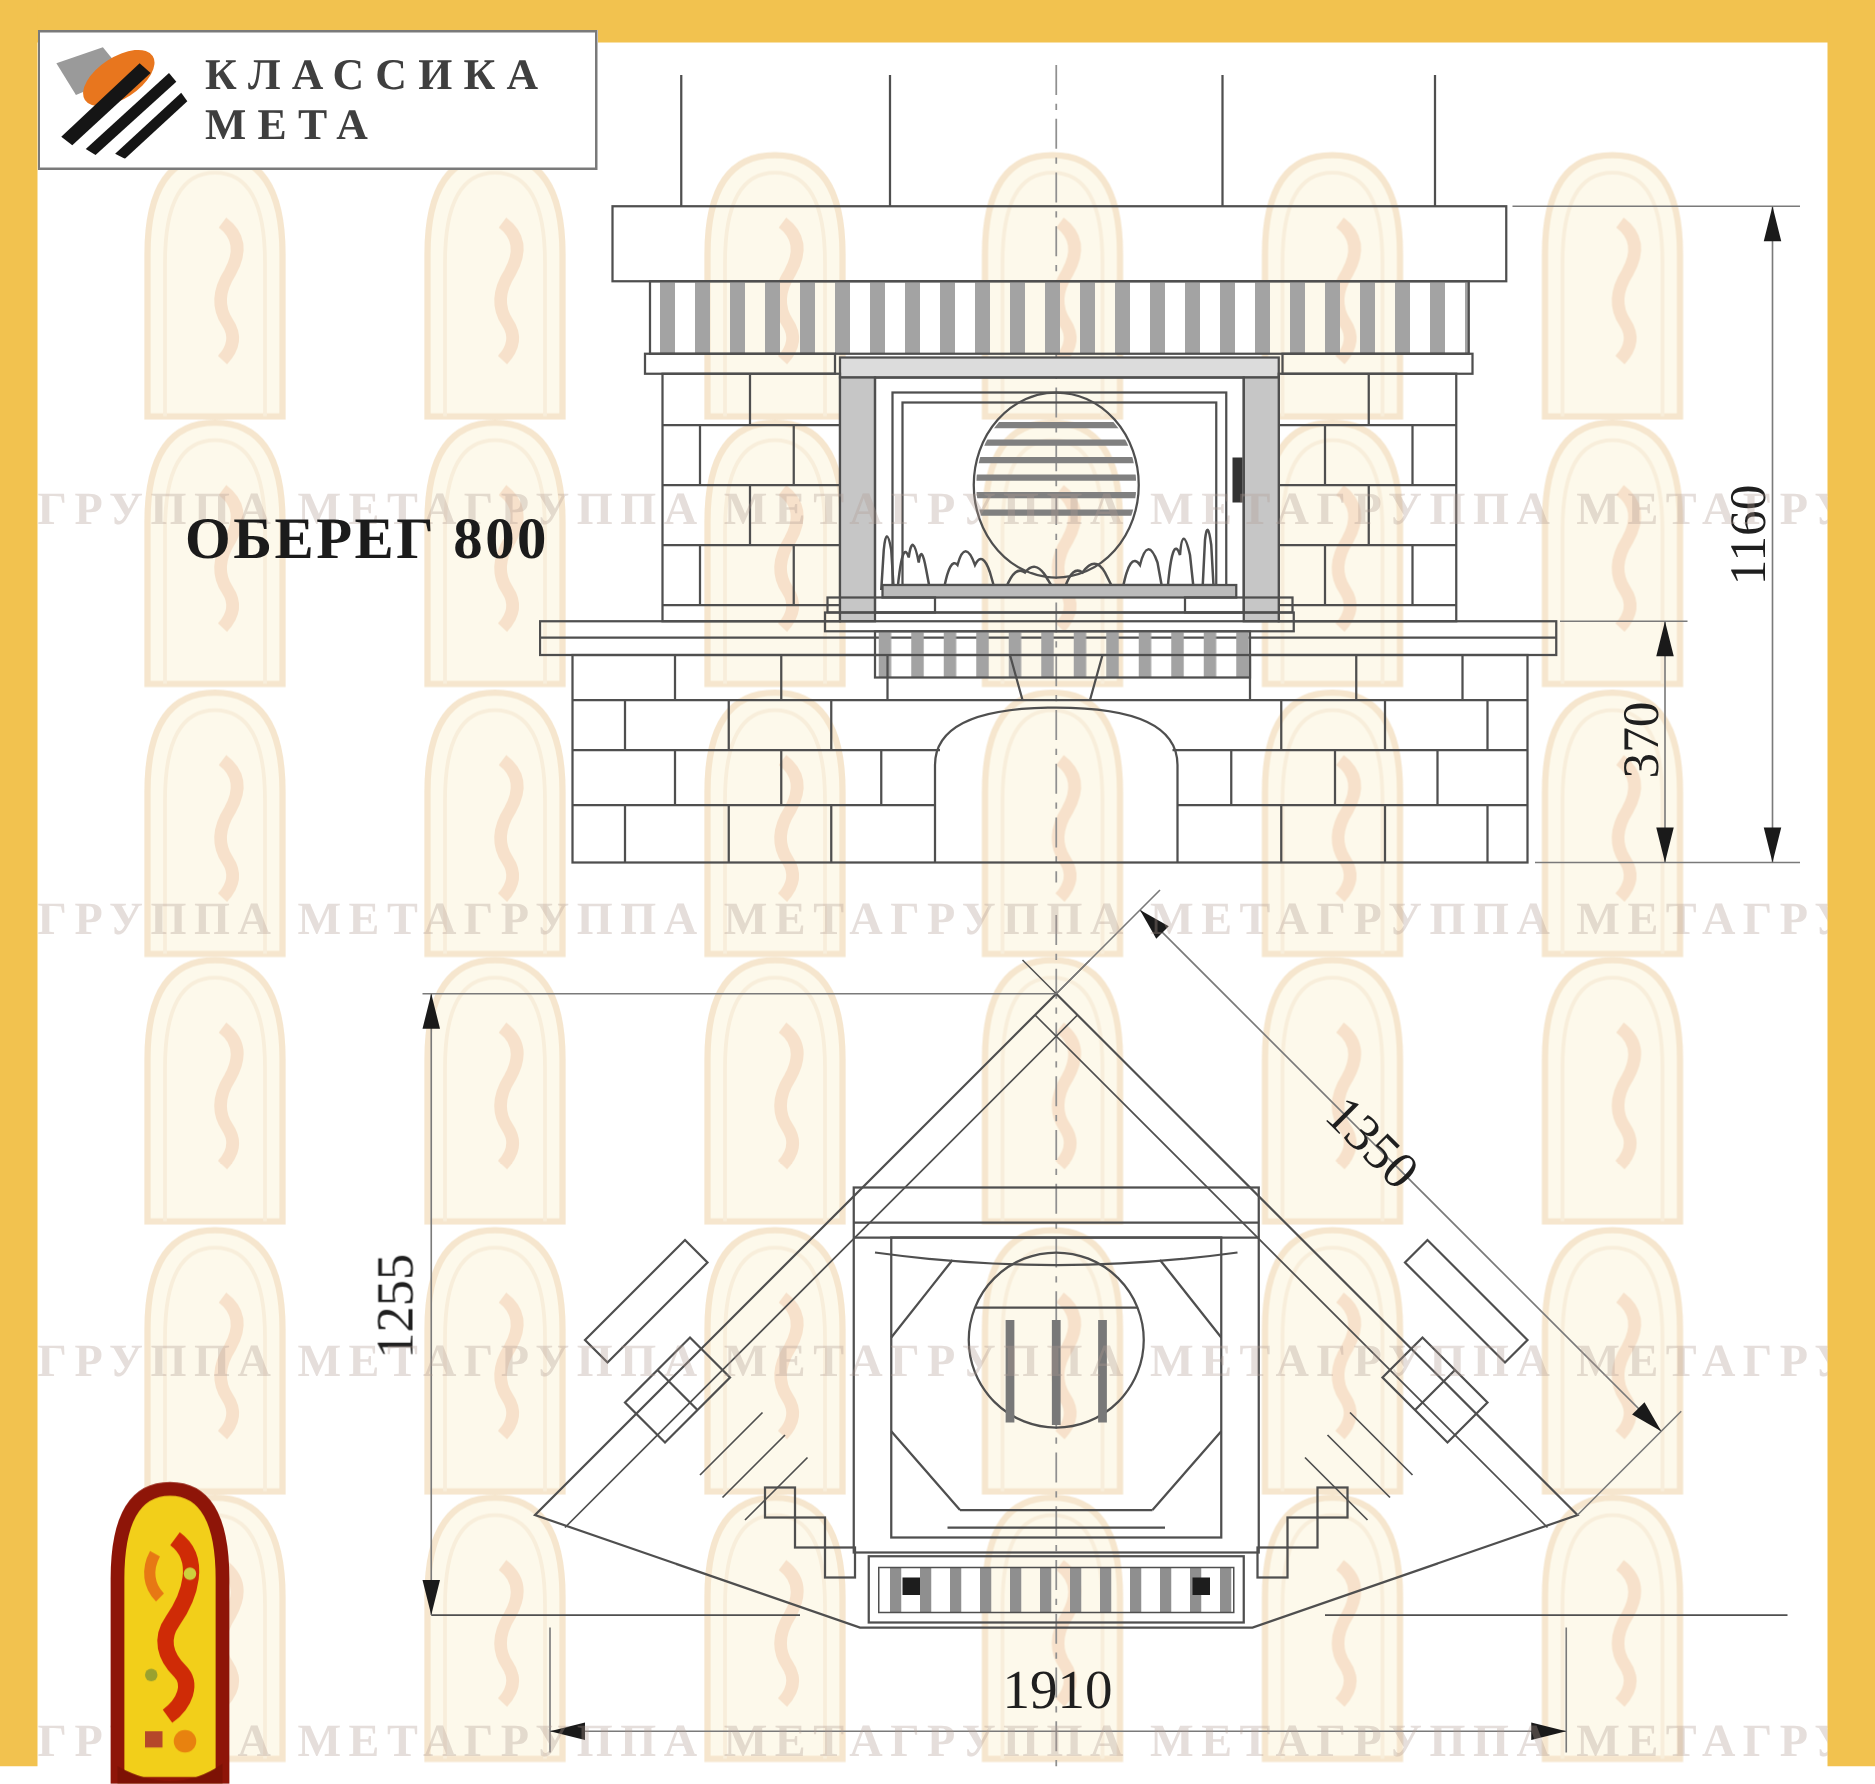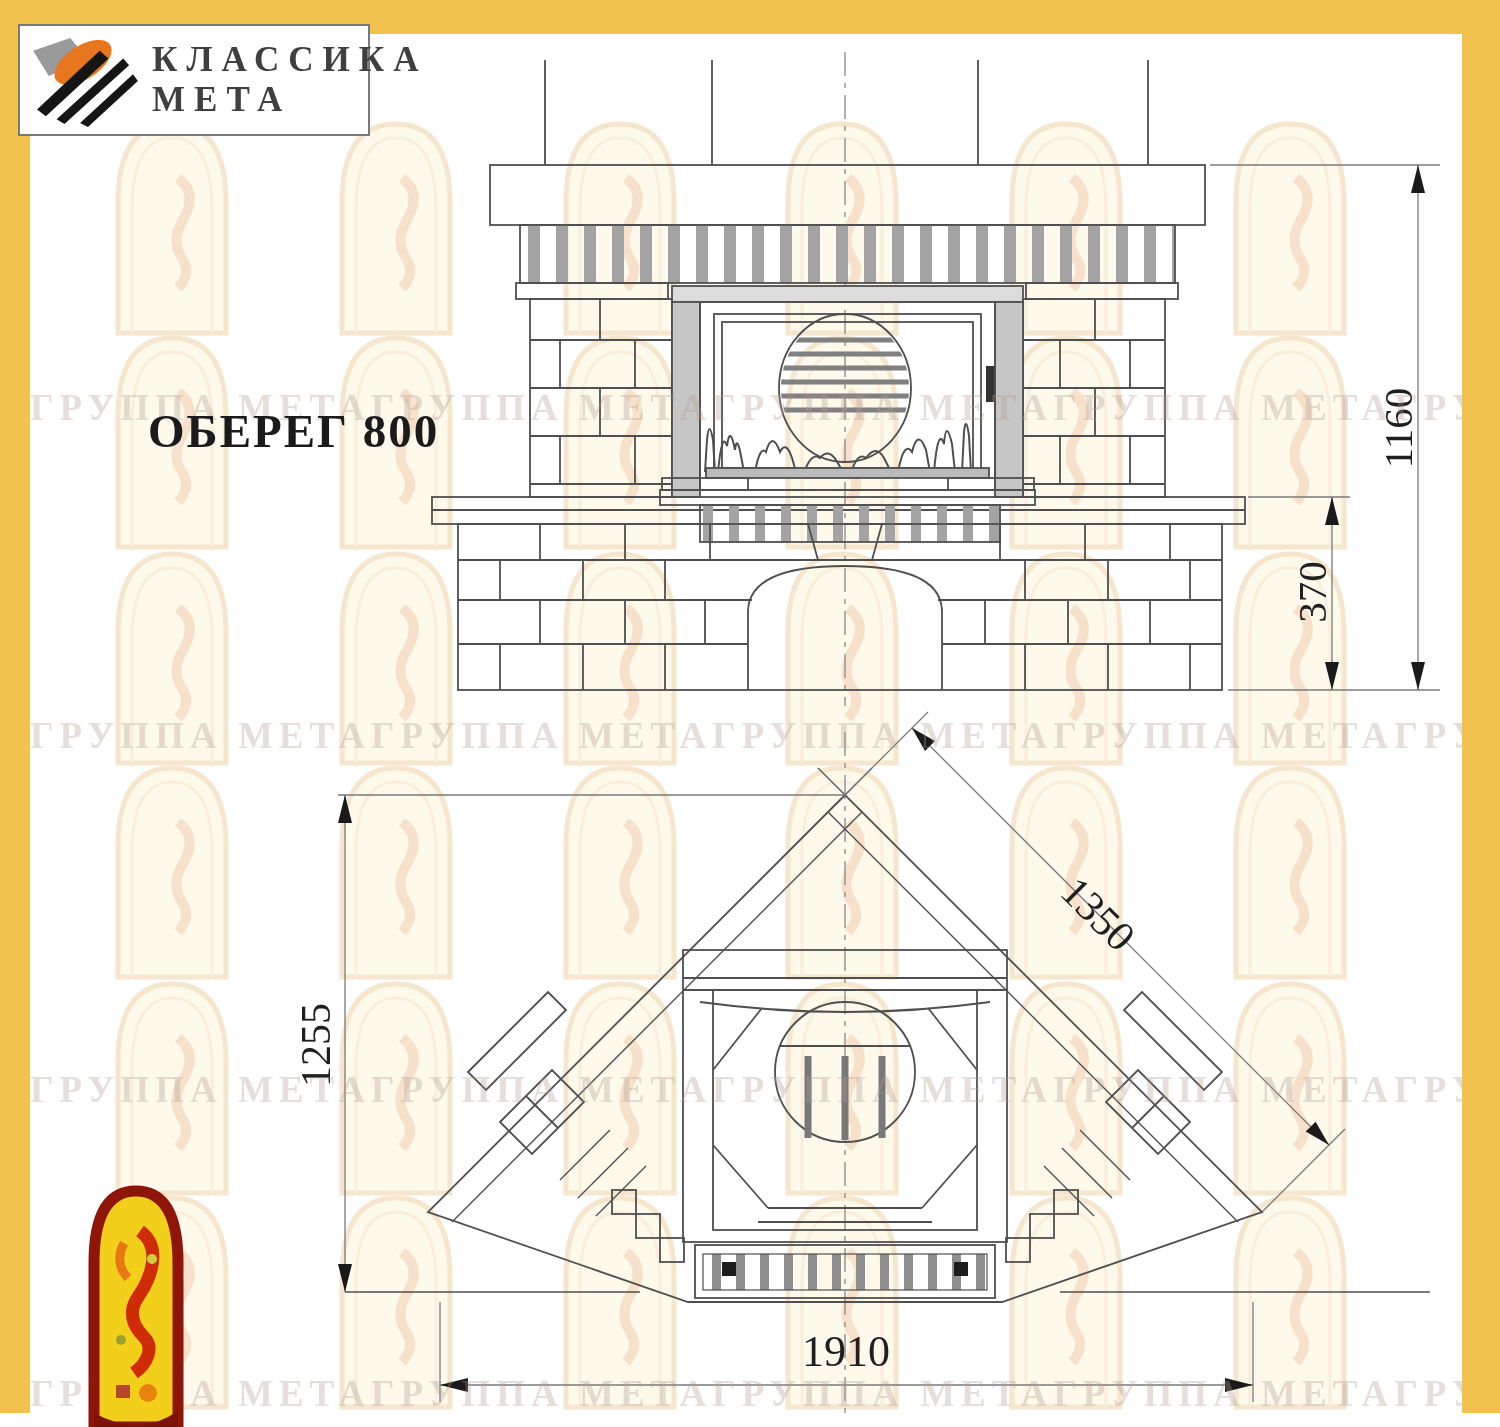--- a/index.html
+++ b/index.html
@@ -2,21 +2,21 @@
 <html><head>
 <meta charset="utf-8">
 <style>
   html,body{margin:0;padding:0;}
   body{font-family:"Liberation Serif","DejaVu Serif",serif;background:#fff;}
   .page{position:relative;width:1500px;height:1427px;background:#ffffff;overflow:hidden;}
   .frame-bar{position:absolute;background:#f2c24f;}
   .frame-top{left:0;top:0;width:1500px;height:34px;}
   .frame-left{left:0;top:0;width:30px;height:1413px;}
   .frame-right{left:1462px;top:0;width:38px;height:1413px;}
-  .brand-box{position:absolute;left:18px;top:24px;width:352px;height:112px;background:#fff;
+  .brand-box{position:absolute;left:30px;top:24px;width:448px;height:112px;background:#fff;
      border:2px solid #7a7a7a;box-sizing:border-box;display:flex;align-items:center;}
   .brand-mark{width:118px;height:94px;margin-left:6px;flex:0 0 auto;}
   .brand-text{color:#3f3f3f;font-weight:bold;font-size:35px;line-height:40px;letter-spacing:9px;margin-left:8px;white-space:nowrap;}
   .page-title{position:absolute;left:148px;top:404px;font-size:47px;font-weight:bold;color:#1b1b1b;letter-spacing:2px;white-space:nowrap;text-align:right;}
   .wm-text{position:absolute;left:30px;width:1432px;overflow:hidden;white-space:nowrap;
      font-size:37px;font-weight:bold;letter-spacing:6px;color:rgba(175,155,145,0.33);pointer-events:none;}
   .drawing-svg{position:absolute;left:0;top:0;}
   .meta-logo{position:absolute;left:88px;top:1185px;width:96px;height:242px;}
 </style>
 </head>

